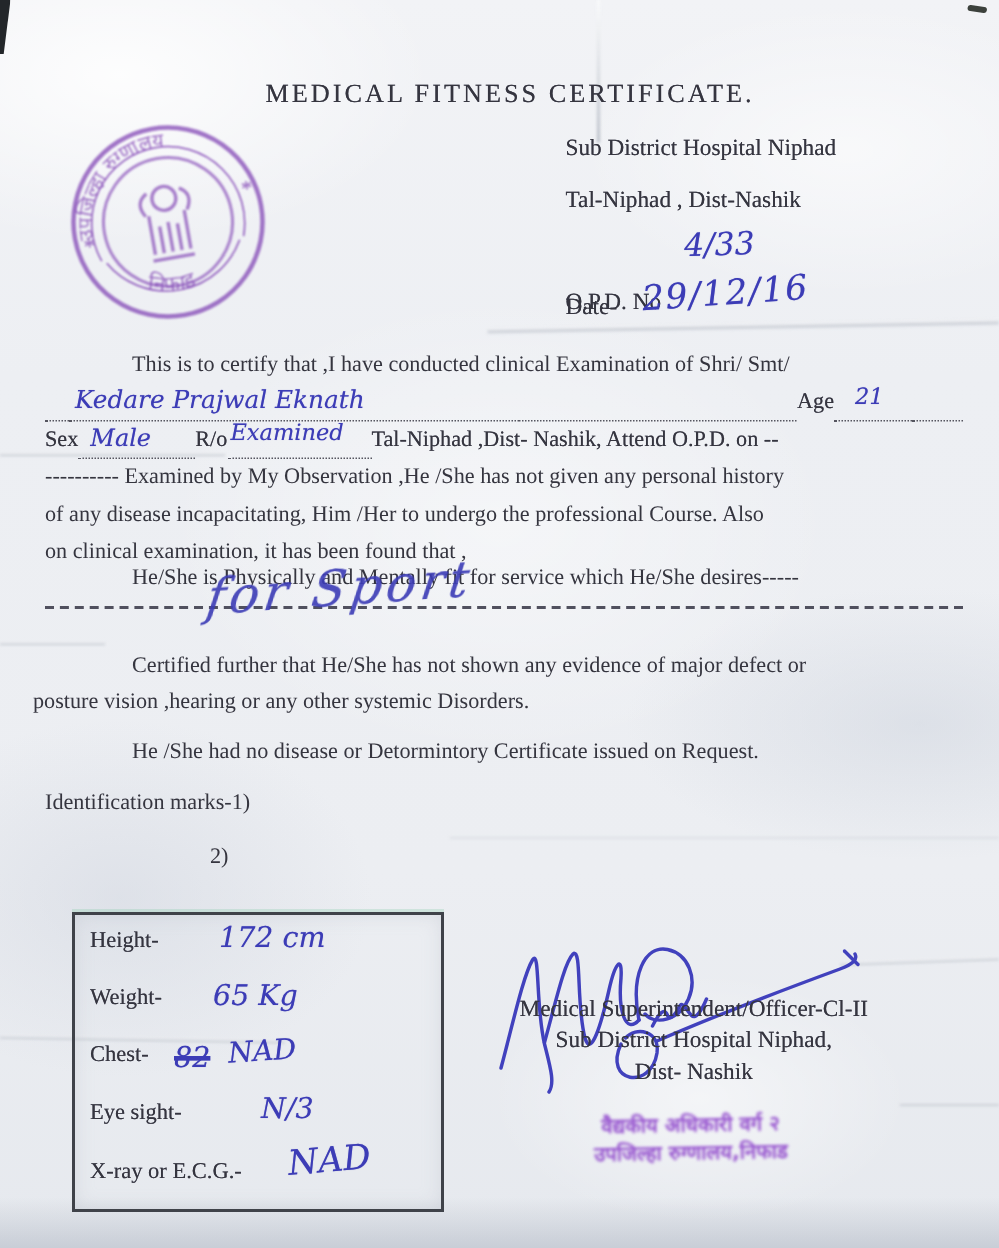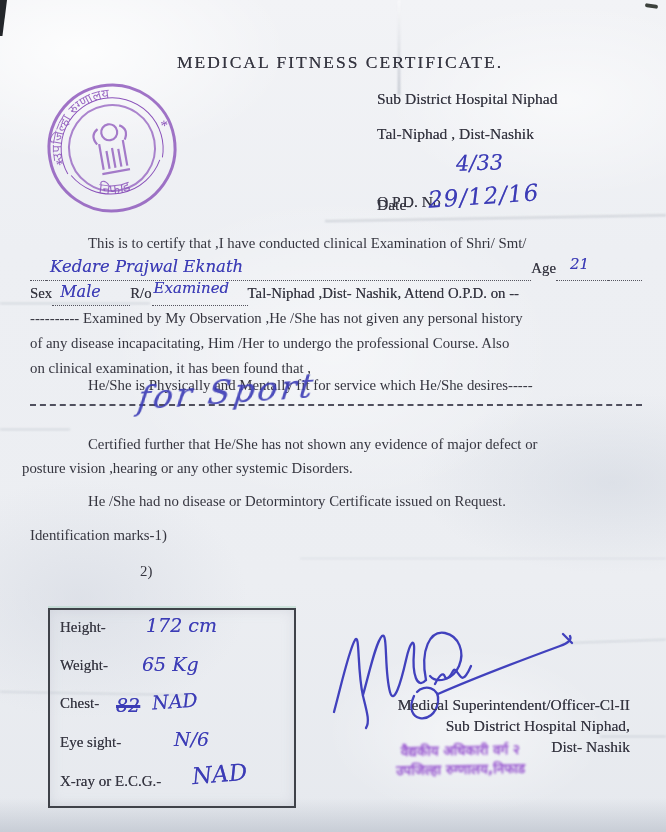--- a/index.html
+++ b/index.html
@@ -51,21 +51,21 @@
     transform:rotate(-4deg) skewX(-12deg);filter:blur(.4px);opacity:.9;}
 
   
   .mbox{position:absolute;left:48px;top:608px;width:244px;height:196px;border:2px solid #3f4249;
     box-shadow:0 -2px 0 rgba(120,200,160,.25), inset 0 0 12px rgba(180,186,198,.35);}
   .mrow-label{position:absolute;font-size:15px;}
   .mval{position:absolute;font-size:19px;}
   .struck{text-decoration:line-through;text-decoration-thickness:2.5px;}
 
   
-  .sigblock{position:absolute;left:295px;top:694px;width:335px;text-align:right;font-size:15.5px;line-height:21px;}
+  .sigblock{position:absolute;left:295px;top:662px;width:335px;text-align:center;font-size:15.5px;line-height:21px;}
   .sig-svg{position:absolute;left:318px;top:600px;}
   .stamp-officer{position:absolute;left:318px;top:741px;width:285px;text-align:center;
     font-family:"DejaVu Sans", sans-serif;font-weight:bold;font-size:13.5px;line-height:19px;
     color:#8636c8;filter:blur(1.1px);opacity:.85;transform:rotate(-1deg);z-index:5;}
 
   .round-stamp{position:absolute;left:38px;top:76px;filter:blur(.6px);opacity:.88;}
 </style>
 </head>
 <body>
 
@@ -166,21 +166,21 @@
     <span class="mval hw" style="left:96px;top:4px;">172 cm</span>
 
     <span class="mrow-label printed" style="left:10px;top:47px;">Weight-</span>
     <span class="mval hw" style="left:92px;top:43px;">65 Kg</span>
 
     <span class="mrow-label printed" style="left:10px;top:85px;">Chest-</span>
     <span class="mval hw struck" style="left:66px;top:84px;">82</span>
     <span class="mval hw" style="left:102px;top:80px;transform:rotate(-4deg);">NAD</span>
 
     <span class="mrow-label printed" style="left:10px;top:124px;">Eye sight-</span>
-    <span class="mval hw" style="left:124px;top:118px;">N/6</span>
+    <span class="mval hw" style="left:124px;top:118px;">N/3</span>
 
     <span class="mrow-label printed" style="left:10px;top:163px;">X-ray or E.C.G.-</span>
     <span class="mval hw" style="left:142px;top:151px;font-size:23px;transform:rotate(-5deg);">NAD</span>
   </div>
 
   <svg class="sig-svg" width="290" height="130" viewBox="0 0 290 130">
     <g fill="none" stroke="#2f2fb8" stroke-width="2.3" stroke-linecap="round" opacity=".9">
       <path d="M16 112 C 24 82 31 50 37 40 C 42 32 39 70 45 96 C 49 112 52 122 48 128"></path>
       <path d="M45 95 C 52 70 58 42 64 36 C 70 31 66 70 72 92 C 76 106 83 82 88 60 C 92 42 97 36 96 52 C 94 74 99 90 108 80"></path>
       <path d="M108 80 C 102 50 112 30 127 33 C 141 36 147 52 141 66 C 135 80 119 84 112 76"></path>

